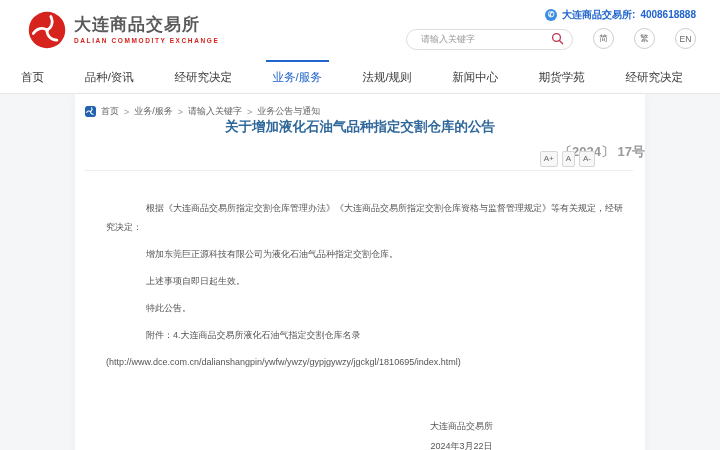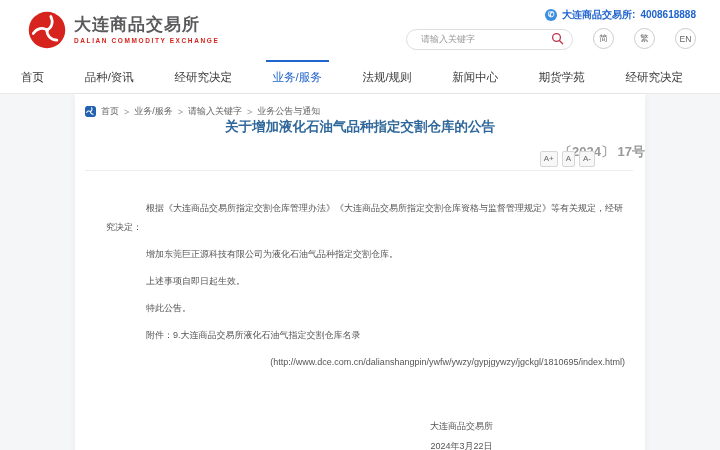--- a/index.html
+++ b/index.html
@@ -78,21 +78,21 @@
   .font-btn {
     font-size:8px; line-height:1; padding:3px 3px; min-width:13px; text-align:center;
     border:1px solid #d6d6d6; background:#f7f7f7; color:#666; border-radius:2px; cursor:pointer;
   }
 
   .divider { margin:9px 12px 0 10px; border-bottom:1px solid #ececec; }
 
   .article-body { padding:20px 12px 0 23px; font-size:9px; color:#555; line-height:19px; }
   .article-body p { margin:8px; }
   .p-indent { text-indent:40px; }
-  .p-cont { margin-left:32px;text-align:right; }
+  .p-cont { margin-left:32px; }
 
   .signature {
     width:fit-content; margin:44px 140px 0 auto; text-align:center;
     font-size:9px; color:#555; line-height:20px; padding-bottom:22px;
   }
 </style>
 </head>
 <body>
 
 <div class="header">
@@ -173,21 +173,21 @@
     <div class="font-btn">A-</div>
   </div>
 
   <div class="divider"></div>
 
   <div class="article-body">
     <p class="p-indent">根据《大连商品交易所指定交割仓库管理办法》《大连商品交易所指定交割仓库资格与监督管理规定》等有关规定，经研究决定：</p>
     <p class="p-indent">增加东莞巨正源科技有限公司为液化石油气品种指定交割仓库。</p>
     <p class="p-indent">上述事项自即日起生效。</p>
     <p class="p-indent">特此公告。</p>
-    <p class="p-indent">附件：9.大连商品交易所液化石油气指定交割仓库名录</p>
+    <p class="p-indent">附件：4.大连商品交易所液化石油气指定交割仓库名录</p>
     <p class="p-cont">(http://www.dce.com.cn/dalianshangpin/ywfw/ywzy/gypjgywzy/jgckgl/1810695/index.html)</p>
 
     <div class="signature">
       <div>大连商品交易所</div>
       <div>2024年3月22日</div>
     </div>
   </div>
 
 </div>
 

